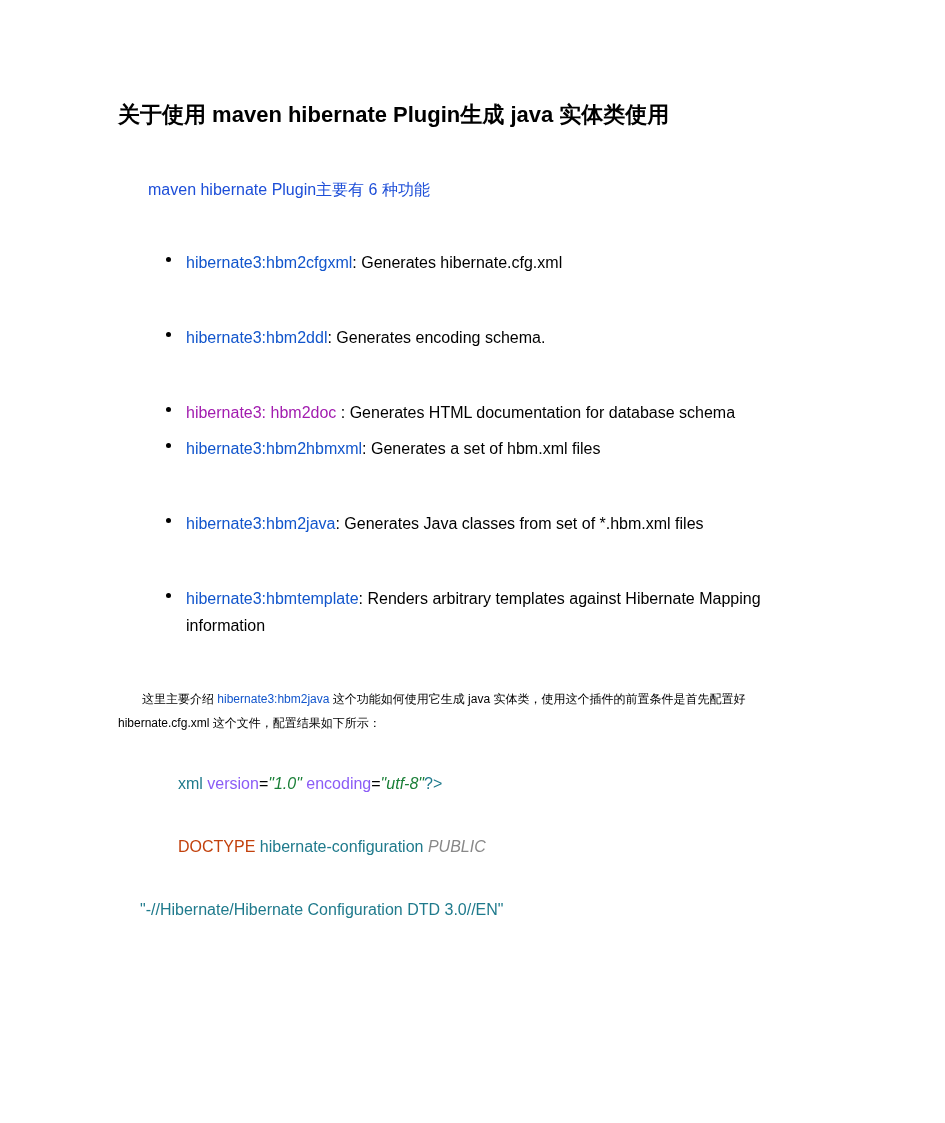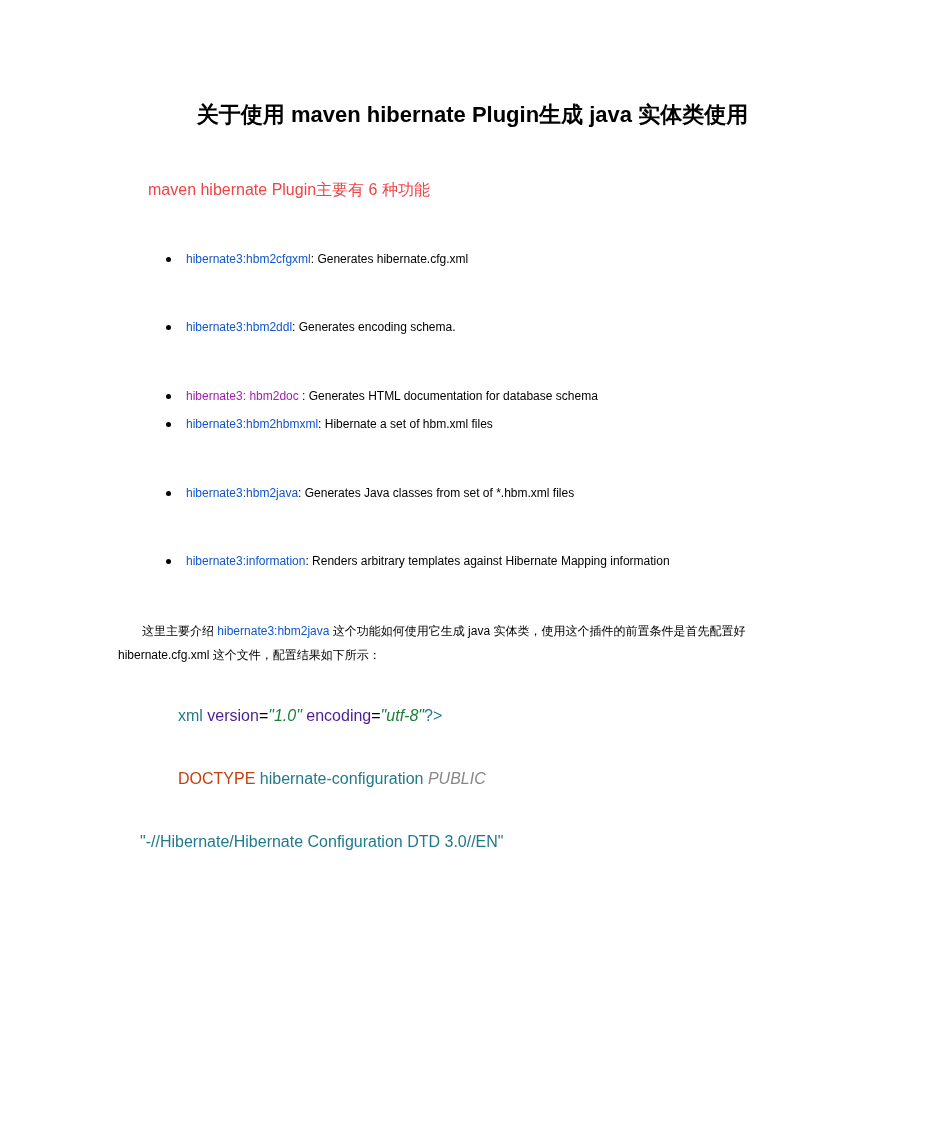--- a/index.html
+++ b/index.html
@@ -8,41 +8,40 @@
       height: 1123px;
       background: #ffffff;
       font-family: "Microsoft YaHei", Arial, sans-serif;
       color: #000000;
       padding: 0;
     }
     .page {
       padding: 100px 118px 60px 118px;
     }
     .title {
-      text-align: center;
       font-size: 22px;
       font-weight: bold;
       color: #000000;
       margin-bottom: 50px;
     }
     .intro {
       font-size: 16px;
-      color: #ef4444;
+      color: #1d4ed8;
       margin-bottom: 48px;
       margin-left: 30px;
     }
     .bullet-list {
       list-style: none;
       padding: 0;
     }
     .bullet-item {
       position: relative;
       padding-left: 68px;
       margin-bottom: 48px;
-      font-size: 12px;
+      font-size: 16px;
       line-height: 1.7;
     }
     .bullet-dot {
       position: absolute;
       left: 48px;
       top: 8px;
       width: 5px;
       height: 5px;
       background: #000000;
       border-radius: 50%;
@@ -67,21 +66,21 @@
     .code-line2 {
       font-size: 16px;
       margin-bottom: 45px;
       margin-left: 60px;
     }
     .code-line3 {
       font-size: 16px;
       margin-left: 22px;
     }
     .xml-kw { color: #1f7a8c; }
-    .xml-attr { color: #4c1d95; }
+    .xml-attr { color: #8b5cf6; }
     .xml-eq { color: #000000; }
     .xml-val { color: #1a7f37; font-style: italic; }
     .xml-doctype-kw { color: #c2410c; margin-top: 34px; }
     .xml-doctype-name { color: #1f7a8c; }
     .xml-public { color: #888888; font-style: italic; }
     .xml-str { color: #1f7a8c; }
   </style>
 </head>
 <body>
 
@@ -103,31 +102,31 @@
       <span class="link">hibernate3:hbm2ddl</span><span>: Generates encoding schema.</span>
     </li>
 
     <li class="bullet-item" style="margin-bottom: 8px;">
       <span class="bullet-dot"></span>
       <span class="link-spaced">hibernate3: hbm2doc </span><span>: Generates HTML documentation for database schema</span>
     </li>
 
     <li class="bullet-item">
       <span class="bullet-dot"></span>
-      <span class="link">hibernate3:hbm2hbmxml</span><span>: Hibernate a set of hbm.xml files</span>
+      <span class="link">hibernate3:hbm2hbmxml</span><span>: Generates a set of hbm.xml files</span>
     </li>
 
     <li class="bullet-item">
       <span class="bullet-dot"></span>
       <span class="link">hibernate3:hbm2java</span><span>: Generates Java classes from set of *.hbm.xml files</span>
     </li>
 
     <li class="bullet-item">
       <span class="bullet-dot"></span>
-      <span class="link">hibernate3:information</span><span>: Renders arbitrary templates against Hibernate Mapping information</span>
+      <span class="link">hibernate3:hbmtemplate</span><span>: Renders arbitrary templates against Hibernate Mapping information</span>
     </li>
 
   </ul>
 
   <p class="para" style="text-indent:0; margin-left:0;">
     <span style="display:inline-block; width:2em;"></span><span>这里主要介绍 </span><span class="link">hibernate3:hbm2java</span><span> 这个功能如何使用它生成 java 实体类，使用这个插件的前置条件是首先配置好 hibernate.cfg.xml 这个文件，配置结果如下所示：</span>
   </p>
 
   <div class="code-line">
     <span class="xml-kw">xml</span><span class="xml-attr"> version</span><span class="xml-eq">=</span><span class="xml-val">"1.0"</span><span class="xml-attr"> encoding</span><span class="xml-eq">=</span><span class="xml-val">"utf-8"</span><span class="xml-kw">?&gt;</span>

